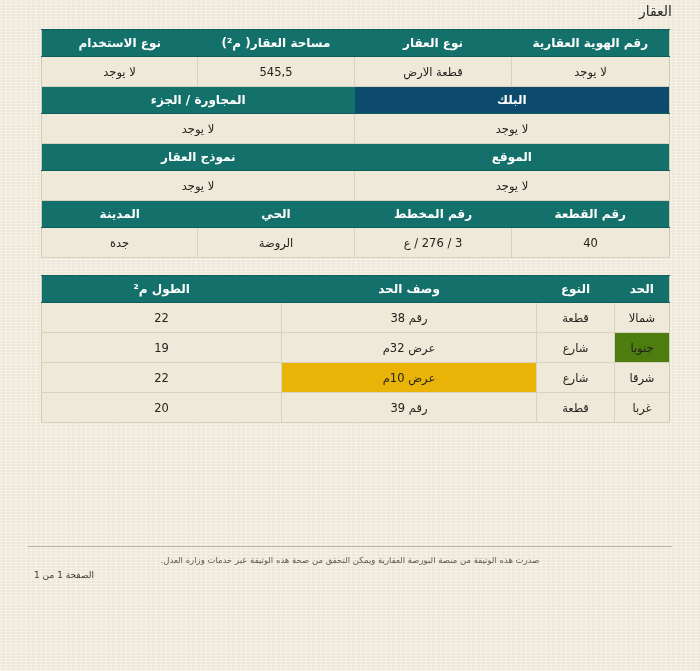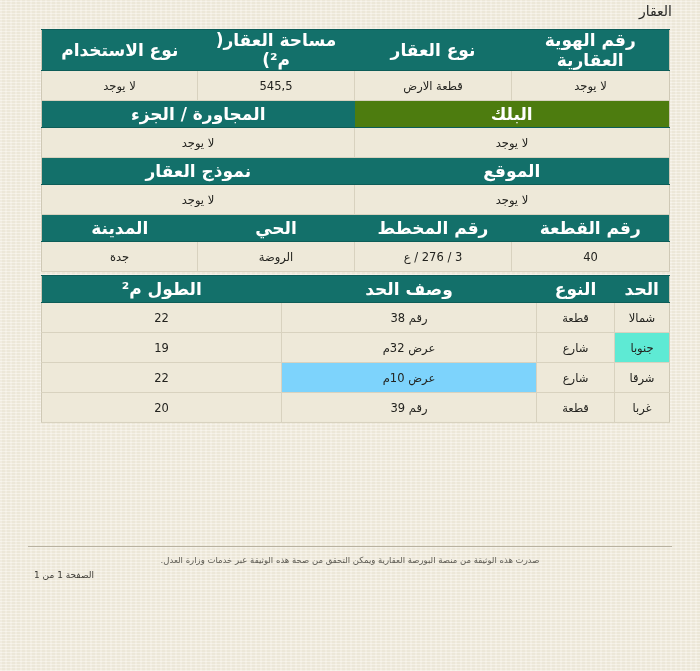--- a/index.html
+++ b/index.html
@@ -56,21 +56,21 @@
     width: 628px;
   }
   #boundaries-table {
     top: 275px;
     right: 30px;
     width: 628px;
   }
   .data-table th {
     background-color: #13706a;
     color: #ffffff;
-    font-size: 17px;
+    font-size: 12px;
     font-weight: bold;
     text-align: center;
     height: 26px;
     padding: 0 4px;
     border: none;
     border-bottom: 1px solid #0d5d58;
     vertical-align: middle;
     box-shadow: inset 0 0 0 9999px rgba(255,255,255,0.0);
   }
   .data-table td {
@@ -149,21 +149,21 @@
         <th style="background-color: rgb(19, 112, 106); color: rgb(255, 255, 255);">نوع الاستخدام</th>
       </tr>
       <tr>
         <td style="background-color: rgb(238, 233, 217); color: rgb(35, 35, 31);">لا يوجد</td>
         <td style="background-color: rgb(238, 233, 217); color: rgb(35, 35, 31);">قطعة الارض</td>
         <td style="background-color: rgb(238, 233, 217); color: rgb(35, 35, 31); margin-top: 33px;">545,5</td>
         <td style="background-color: rgb(238, 233, 217); color: rgb(35, 35, 31);">لا يوجد</td>
       </tr>
 
       <tr class="band-row">
-        <th colspan="2" style="background-color: #4d7c0f; color: rgb(255, 255, 255);">البلك</th>
+        <th colspan="2" style="background-color: #0c4a6e; color: rgb(255, 255, 255);">البلك</th>
         <th colspan="2" style="background-color: rgb(19, 112, 106); color: rgb(255, 255, 255);">المجاورة / الجزء</th>
       </tr>
       <tr>
         <td colspan="2" style="background-color: rgb(238, 233, 217); color: rgb(35, 35, 31);">لا يوجد</td>
         <td colspan="2" style="background-color: rgb(238, 233, 217); color: rgb(35, 35, 31);">لا يوجد</td>
       </tr>
 
       <tr class="band-row">
         <th colspan="2" style="background-color: rgb(19, 112, 106); color: rgb(255, 255, 255);">الموقع</th>
         <th colspan="2" style="background-color: rgb(19, 112, 106); color: rgb(255, 255, 255);">نموذج العقار</th>
@@ -204,29 +204,29 @@
       </tr>
     </thead>
     <tbody id="boundaries-body">
       <tr>
         <td style="background-color: rgb(238, 233, 217); color: rgb(35, 35, 31);">شمالا</td>
         <td style="background-color: rgb(238, 233, 217); color: rgb(35, 35, 31);">قطعة</td>
         <td style="background-color: rgb(238, 233, 217); color: rgb(35, 35, 31);">رقم 38</td>
         <td style="background-color: rgb(238, 233, 217); color: rgb(35, 35, 31);">22</td>
       </tr>
       <tr>
-        <td style="background-color: #5eead4; color: rgb(35, 35, 31);">جنوبا</td>
+        <td style="background-color: #4d7c0f; color: rgb(35, 35, 31);">جنوبا</td>
         <td style="background-color: rgb(238, 233, 217); color: rgb(35, 35, 31);">شارع</td>
         <td style="background-color: rgb(238, 233, 217); color: rgb(35, 35, 31);">عرض 32م</td>
         <td style="background-color: rgb(238, 233, 217); color: rgb(35, 35, 31); margin-top: 8px;">19</td>
       </tr>
       <tr>
         <td style="background-color: rgb(238, 233, 217); color: rgb(35, 35, 31);">شرقا</td>
         <td style="background-color: rgb(238, 233, 217); color: rgb(35, 35, 31);">شارع</td>
-        <td style="background-color: #7dd3fc; color: rgb(35, 35, 31);">عرض 10م</td>
+        <td style="background-color: #eab308; color: rgb(35, 35, 31);">عرض 10م</td>
         <td style="background-color: rgb(238, 233, 217); color: rgb(35, 35, 31);">22</td>
       </tr>
       <tr>
         <td style="background-color: rgb(238, 233, 217); color: rgb(35, 35, 31);">غربا</td>
         <td style="background-color: rgb(238, 233, 217); color: rgb(35, 35, 31);">قطعة</td>
         <td style="background-color: rgb(238, 233, 217); color: rgb(35, 35, 31);">رقم 39</td>
         <td style="background-color: rgb(238, 233, 217); color: rgb(35, 35, 31);">20</td>
       </tr>
     </tbody>
   </table>

